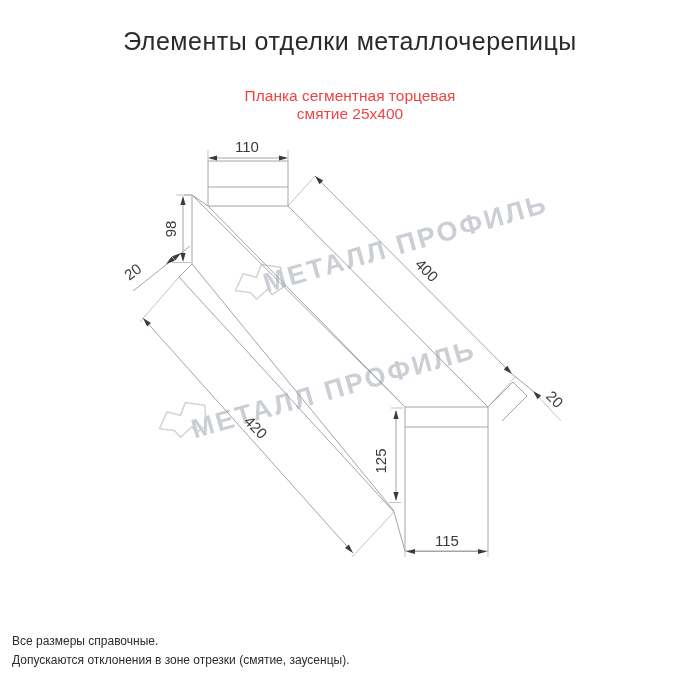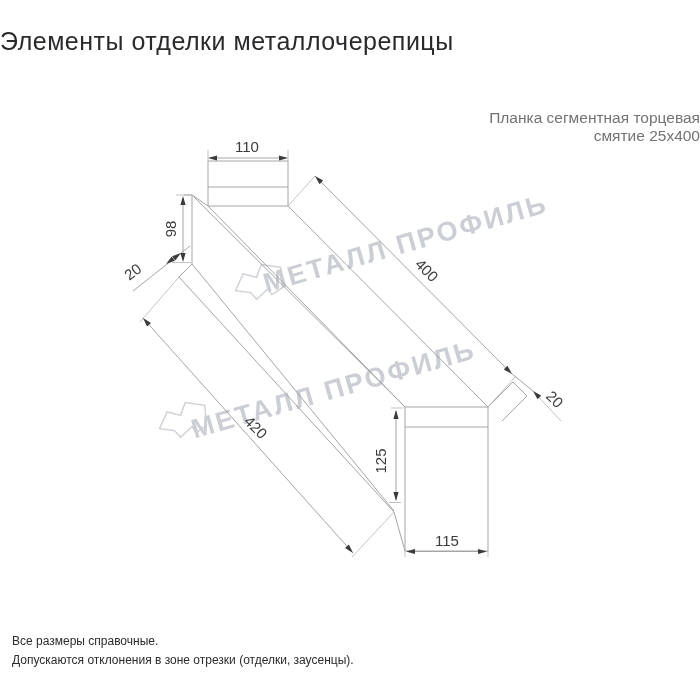--- a/index.html
+++ b/index.html
@@ -1,26 +1,26 @@
 <!DOCTYPE html>
 <html><head>
 <meta charset="utf-8">
 <style>
   html,body{margin:0;padding:0;}
   body{
     width:700px;height:700px;position:relative;background:#ffffff;
     font-family:"Liberation Sans", sans-serif;overflow:hidden;
   }
   .page-title{
-    position:absolute;top:27px;left:0;width:100%;
+    position:absolute;top:27px;left:0;width:100%;text-align:center;
     font-size:25px;color:#2a2a2e;letter-spacing:.5px;
   }
   .subtitle{
-    position:absolute;top:109px;left:0;width:100%;text-align:right;
-    font-size:15.5px;color:#737373;line-height:18px;
+    position:absolute;top:87px;left:0;width:100%;text-align:center;
+    font-size:15.5px;color:#ef4444;line-height:18px;
   }
   .footer{
     position:absolute;top:632px;left:12px;
     font-size:12px;color:#2b2b2f;line-height:19px;
   }
   svg.drawing{position:absolute;left:0;top:0;}
   .ln{stroke:#a4a4a9;stroke-width:1;fill:none;}
   .thin{stroke:#b4b4b9;stroke-width:.8;fill:none;}
   .arr{fill:#3a3a3f;}
   .dim{fill:#3a3a3f;font-size:15px;font-family:"Liberation Sans",sans-serif;}
@@ -113,14 +113,14 @@
   <text class="dim" transform="translate(136,276) rotate(-37)" text-anchor="middle">20</text>
   <text class="dim" transform="translate(423,274) rotate(45)" text-anchor="middle">400</text>
   <text class="dim" transform="translate(551,403) rotate(45)" text-anchor="middle">20</text>
   <text class="dim" transform="translate(252,431) rotate(45)" text-anchor="middle">420</text>
   <text class="dim" transform="translate(386,461) rotate(-90)" text-anchor="middle">125</text>
   <text class="dim" x="447" y="546" text-anchor="middle">115</text>
 </svg>
 
 <div class="footer">
   <div>Все размеры справочные.</div>
-  <div>Допускаются отклонения в зоне отрезки (отделки, заусенцы).</div>
+  <div>Допускаются отклонения в зоне отрезки (смятие, заусенцы).</div>
 </div>
 
 </body></html>

